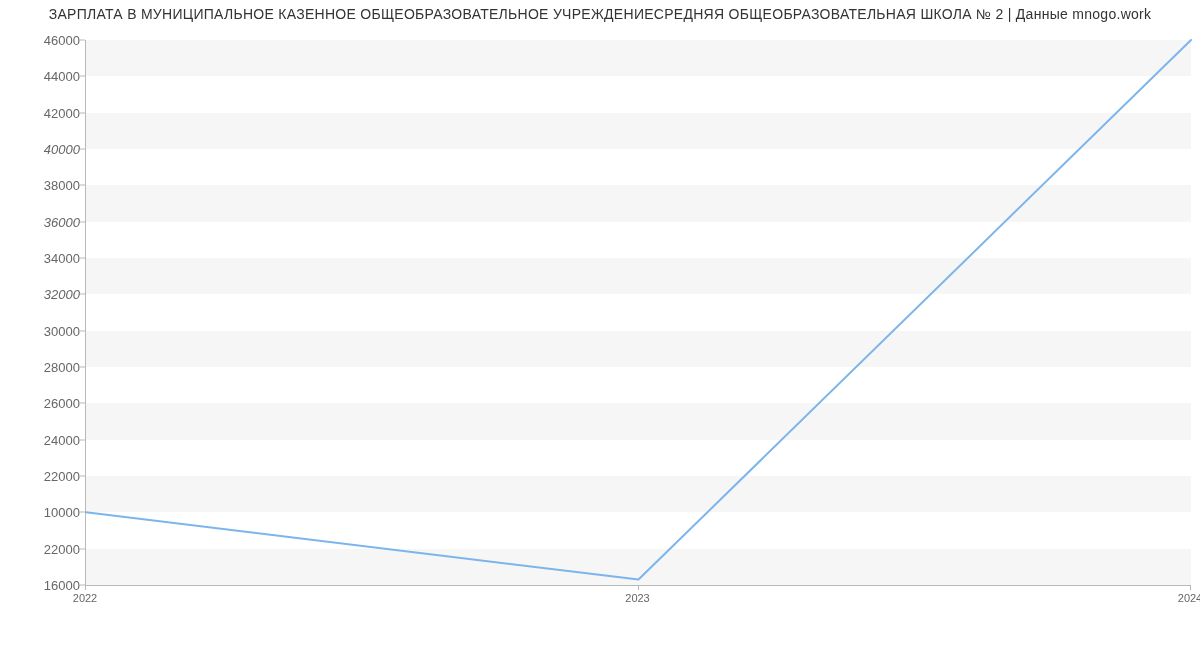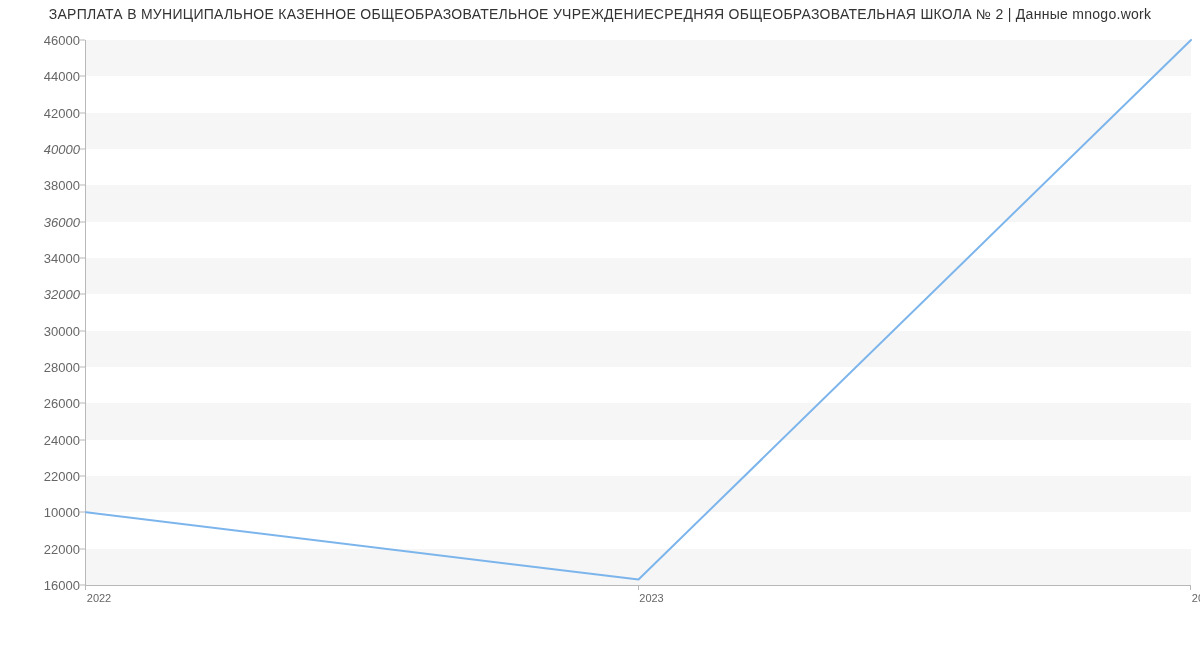--- a/index.html
+++ b/index.html
@@ -2,21 +2,21 @@
 <html><head>
 <meta charset="utf-8">
 <style>
   html,body{margin:0;padding:0;background:#fff;font-family:"Lucida Sans Unicode","Lucida Grande",Arial,sans-serif;}
   .chart-wrap{position:relative;width:1200px;height:650px;}
   .chart-title{position:absolute;left:0;right:0;top:6px;text-align:center;font-size:14px;color:#333;letter-spacing:0.02em;}
   .plot{position:absolute;left:85px;top:40px;width:1105px;height:545px;border-left:1px solid #b8b8b8;border-bottom:1px solid #b8b8b8;}
   .band{position:absolute;left:0;width:100%;background:#f6f6f6;}
   .ytick{position:absolute;right:1120px;font-size:13px;color:#666;transform:translateY(-50%);white-space:nowrap;}
   .ytick-mark{position:absolute;left:80px;width:5px;height:1px;background:#b8b8b8;transform:translateY(-0.5px);}
-  .xtick{position:absolute;top:592px;font-size:11px;color:#666;transform:translateX(-50%);margin-left:14px;}
+  .xtick{position:absolute;top:592px;font-size:11px;color:#666;transform:translateX(-50%);}
   .xtick-mark{position:absolute;top:585px;height:5px;width:1px;background:#b8b8b8;}
   svg.line{position:absolute;left:0;top:0;width:100%;height:100%;overflow:visible;}
   svg.line path{fill:none;stroke:#7cb5ec;stroke-width:2;stroke-linejoin:round;stroke-linecap:round;}
 </style>
 </head>
 <body>
 
 <div class="chart-wrap">
   <div class="chart-title">ЗАРПЛАТА В МУНИЦИПАЛЬНОЕ КАЗЕННОЕ ОБЩЕОБРАЗОВАТЕЛЬНОЕ УЧРЕЖДЕНИЕСРЕДНЯЯ ОБЩЕОБРАЗОВАТЕЛЬНАЯ ШКОЛА № 2 | Данные mnogo.work</div>
   <div class="plot">

